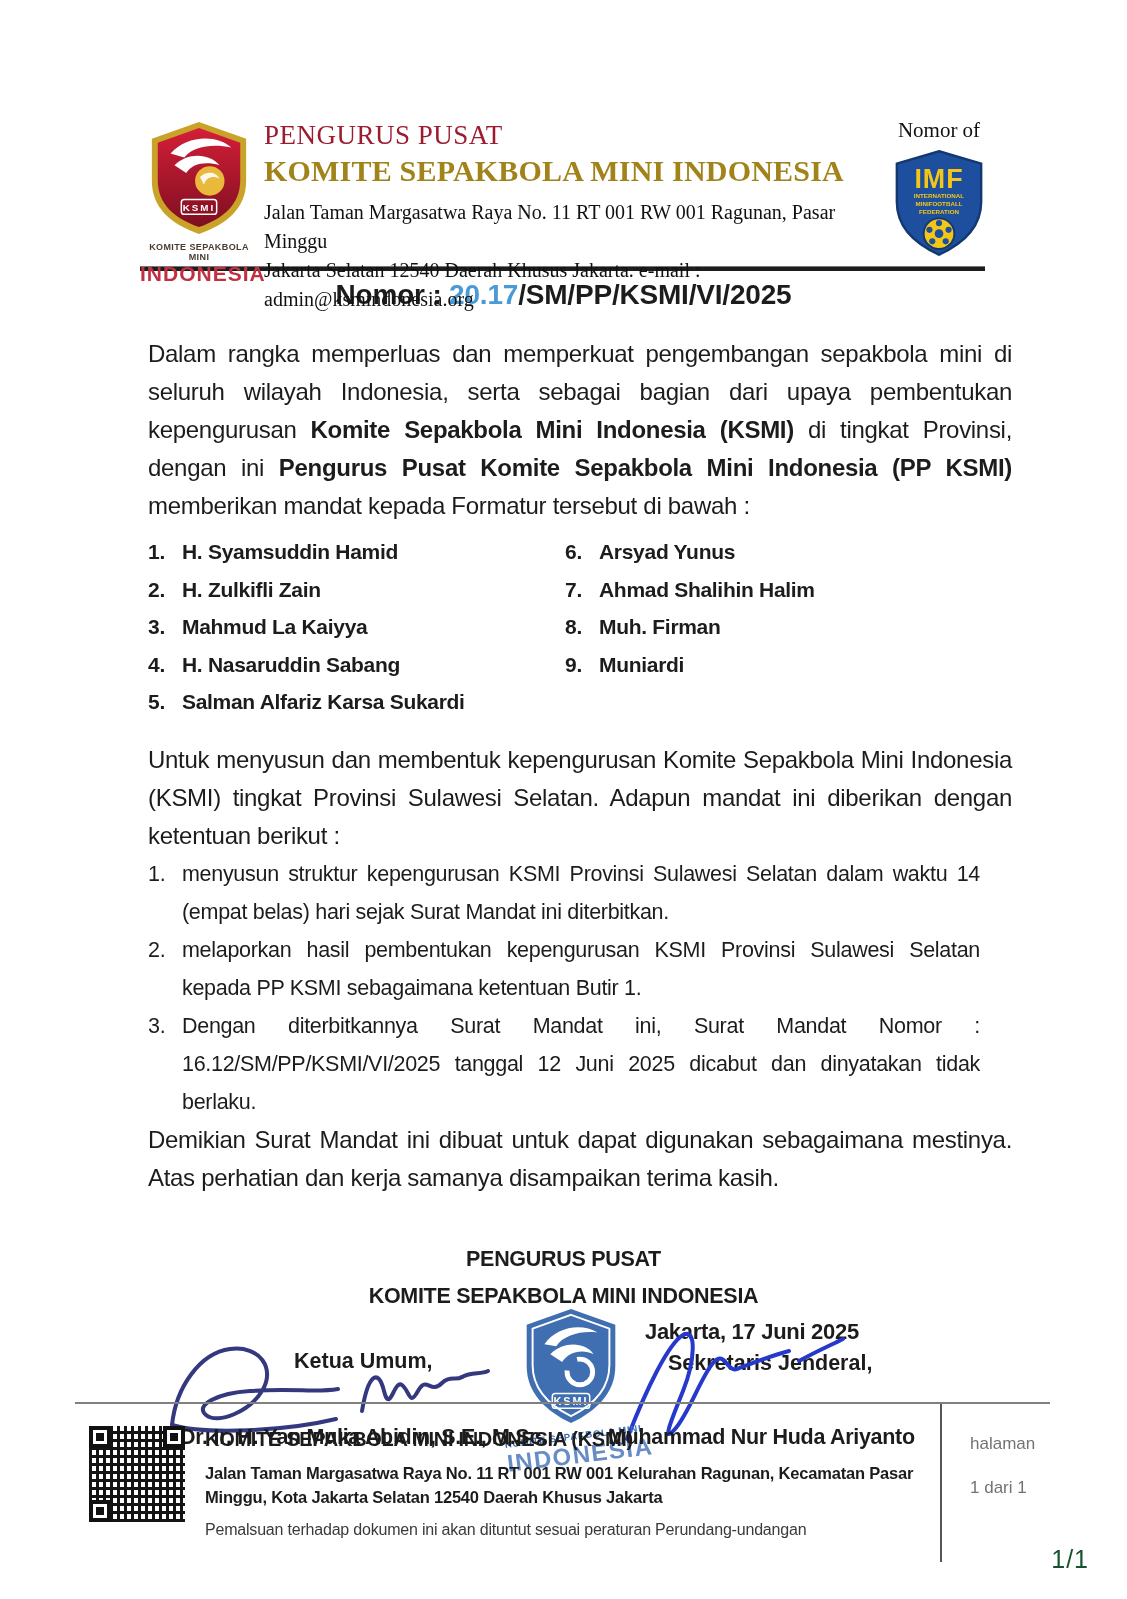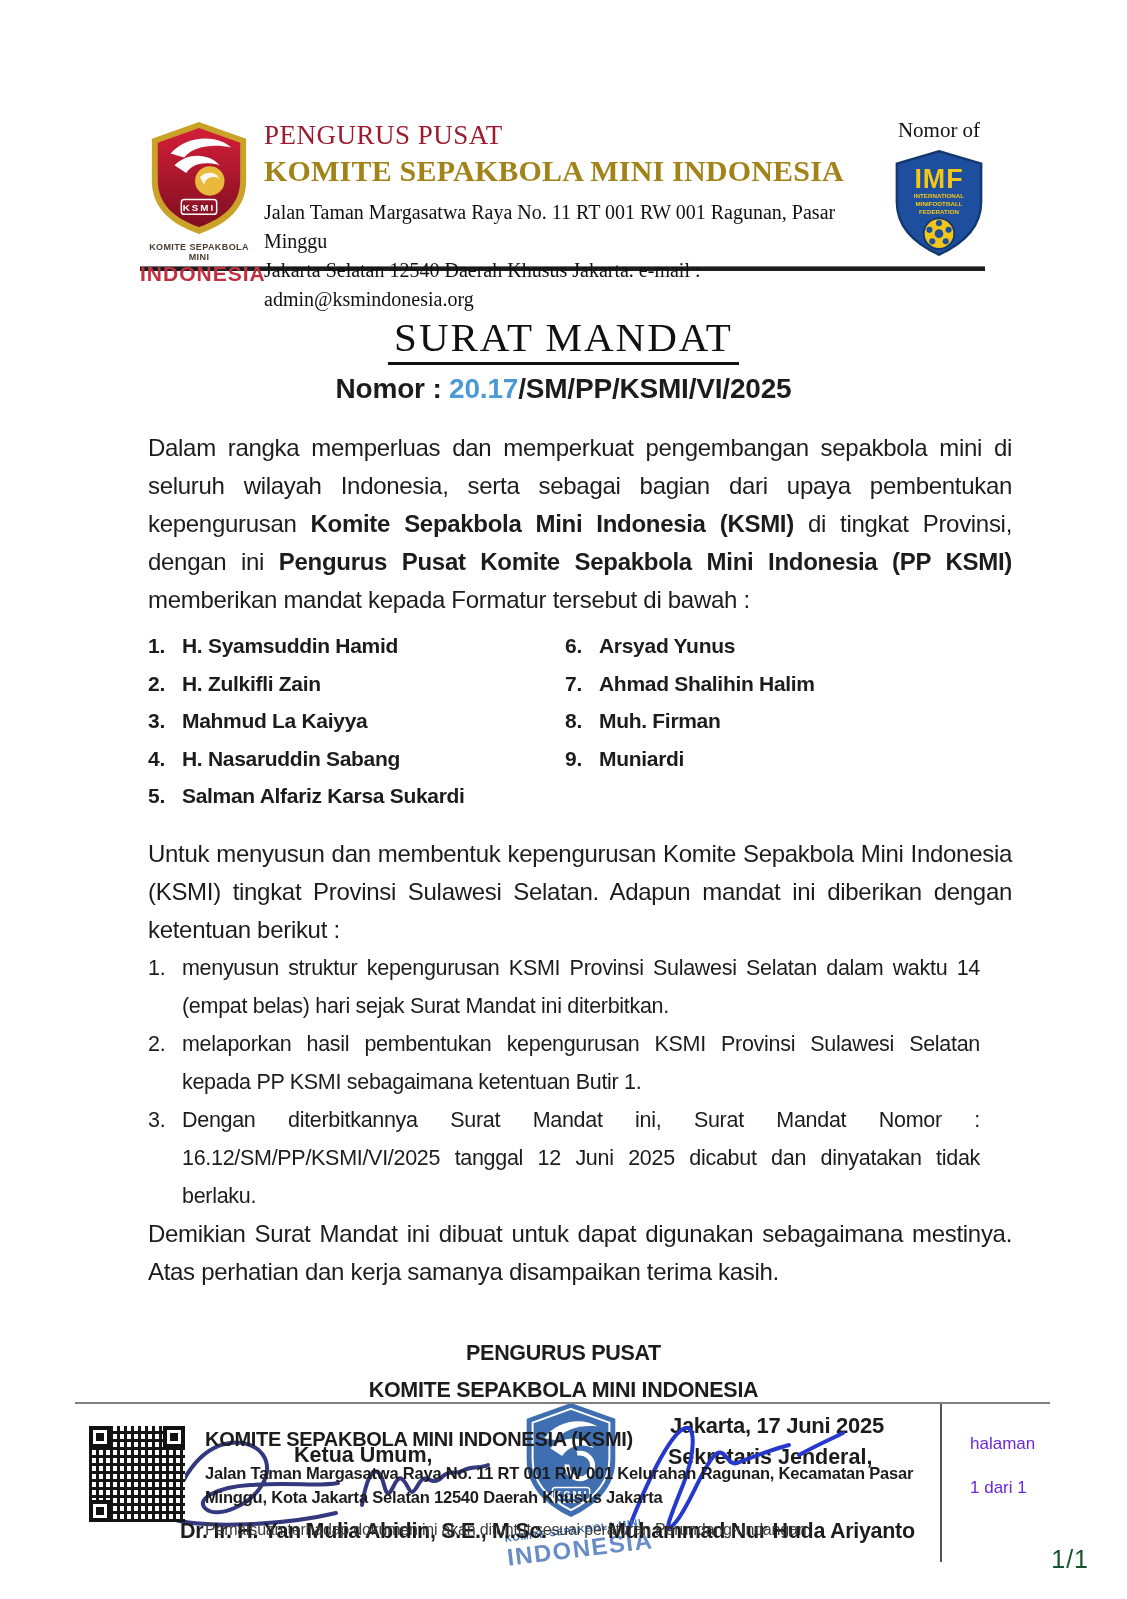--- a/index.html
+++ b/index.html
@@ -38,21 +38,21 @@
   .names-col.left { width:417px; }
   .names-col.right { flex:1; }
   .name-row { display:flex; font-weight:bold; font-size:21px; letter-spacing:-0.3px; margin-bottom:16.5px; line-height:21px; }
   .name-row .no { min-width:24px; margin-right:10px; }
   .cond { display:flex; margin:0 147px 0 148px; }
   .cond .cno { width:34px; font-size:21.5px; line-height:38px; letter-spacing:-0.3px; }
   .cond .ctext { flex:1; font-size:21.5px; line-height:38px; text-align:justify; letter-spacing:-0.3px; }
   
   .sig-org { text-align:center; margin-top:44px; font-weight:bold; font-size:21.5px; line-height:37px; letter-spacing:-0.3px; }
   .sig-area { position:relative; margin:4px 147px 0 148px; height:180px; }
-  .place-date { position:absolute; left:522px; top:0; font-weight:bold; font-size:22px; letter-spacing:-0.3px; }
+  .place-date { position:absolute; left:497px; top:0; font-weight:bold; font-size:22px; letter-spacing:-0.3px; }
   .role-left { position:absolute; left:146px; top:30px; font-weight:bold; font-size:21.5px; }
   .role-right { position:absolute; left:520px; top:32px; font-weight:bold; font-size:21.5px; }
   .sig-left-svg { position:absolute; left:18px; top:12px; }
   .sig-right-svg { position:absolute; left:455px; top:2px; }
   .stamp-wrap { position:absolute; left:358px; top:-16px; width:130px; text-align:center; }
   .stamp-caption { transform:rotate(-7deg); margin-top:-4px; }
   .stamp-cap1 { font-size:9.5px; font-weight:bold; color:#3a6cb0; letter-spacing:.8px; white-space:nowrap; }
   .stamp-cap2 { font-size:24px; font-weight:bold; color:#4d79bd; letter-spacing:1.5px; opacity:.85; }
   .sig-name-left { position:absolute; left:32px; top:106px; font-weight:bold; font-size:21.5px; letter-spacing:-0.3px; }
   .sig-name-right { position:absolute; left:460px; top:106px; font-weight:bold; font-size:21.5px; letter-spacing:-0.3px; }
@@ -65,21 +65,21 @@
       repeating-linear-gradient(45deg,transparent 0 6px,#ffffff 6px 9px);
   }
   .finder { position:absolute; width:22px; height:22px; border:4px solid #111; background:#fff; }
   .finder::after { content:""; position:absolute; left:3px; top:3px; width:8px; height:8px; background:#111; }
   .finder.tl { left:0; top:0; } .finder.tr { right:0; top:0; } .finder.bl { left:0; bottom:0; }
   .footer-text { flex:1; padding-top:24px; padding-right:24px; }
   .f-org { font-weight:bold; font-size:20px; letter-spacing:-0.3px; }
   .f-addr { font-weight:bold; font-size:16.5px; line-height:24px; margin-top:10px; letter-spacing:-0.2px; }
   .f-disc { font-size:16px; color:#3a3a3a; margin-top:12px; letter-spacing:-0.2px; }
   .f-divider { width:0; border-left:2px solid #555; height:158px; flex:none; }
-  .f-page { width:108px; flex:none; padding:30px 0 0 28px; font-size:17px; color:#6d28d9; }
+  .f-page { width:108px; flex:none; padding:30px 0 0 28px; font-size:17px; color:#737373; }
   .f-page .pv { margin-top:24px; }
   .viewer-page { position:absolute; right:38px; top:1545px; font-size:25px; color:#14532d; letter-spacing:1px;text-align:center; }
 </style>
 </head>
 <body>
 
 <div class="page">
 
   <div class="header">
 
@@ -127,23 +127,20 @@
         <circle cx="58" cy="84" r="3.2" fill="#1d4f9e"></circle>
         <circle cx="55" cy="96" r="3.2" fill="#1d4f9e"></circle>
         <circle cx="41" cy="96" r="3.2" fill="#1d4f9e"></circle>
         <circle cx="38" cy="84" r="3.2" fill="#1d4f9e"></circle>
       </svg>
     </div>
   </div>
 
   <div class="header-rule"></div>
 
-  <div class="title-wrap">
-    <span class="doc-title">SURAT MANDAT</span>
-  </div>
   <div class="nomor"><span>Nomor : </span><span class="num">20.17</span><span>/SM/PP/KSMI/VI/2025</span></div>
 
   <p class="para"><span>Dalam rangka memperluas dan memperkuat pengembangan sepakbola mini di seluruh wilayah Indonesia, serta sebagai bagian dari upaya pembentukan kepengurusan </span><b>Komite Sepakbola Mini Indonesia (KSMI)</b><span> di tingkat Provinsi, dengan ini </span><b>Pengurus Pusat Komite Sepakbola Mini Indonesia (PP KSMI)</b><span> memberikan mandat kepada Formatur tersebut di bawah :</span></p>
 
   <div class="names">
     <div class="names-col left">
       <div class="name-row">
           <span class="no">1.</span>
           <span>H. Syamsuddin Hamid</span>
         </div>

